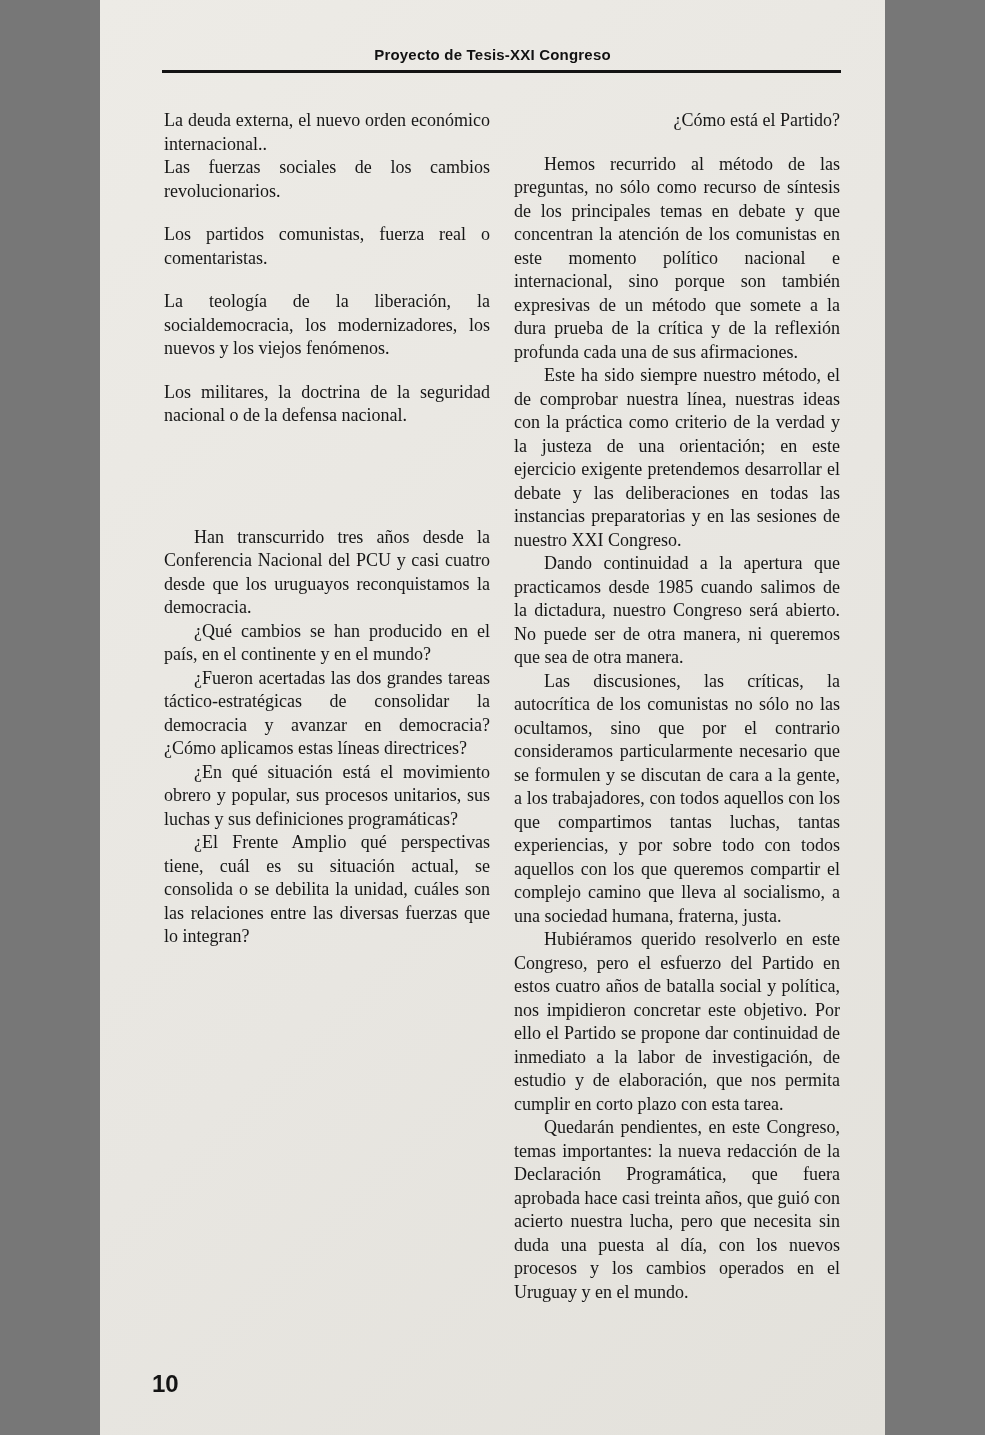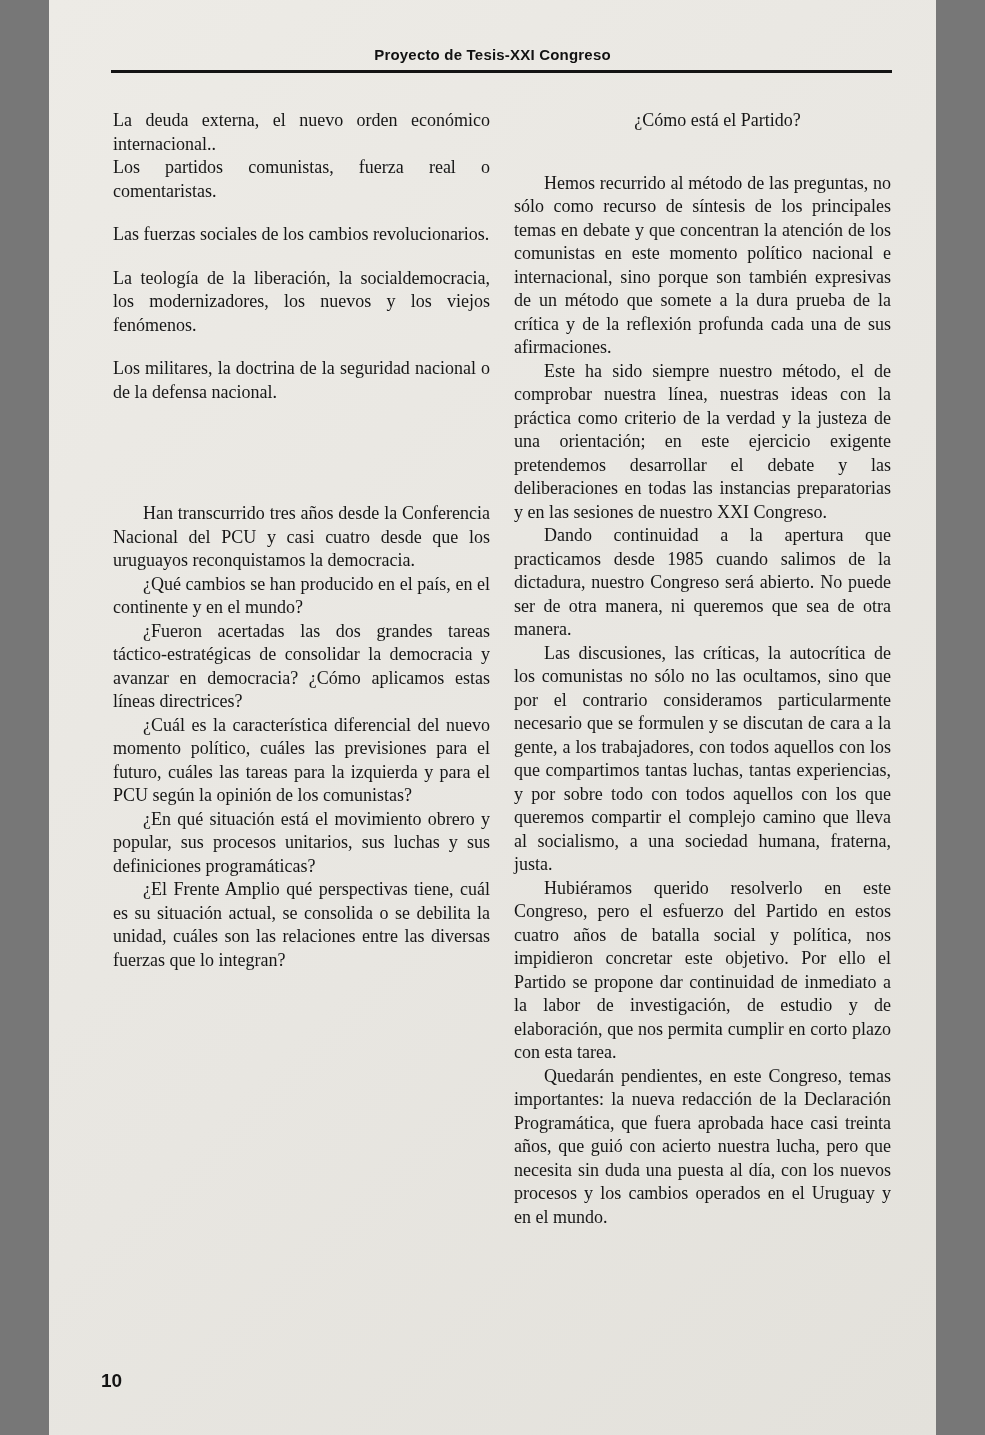--- a/index.html
+++ b/index.html
@@ -1,19 +1,19 @@
 <!DOCTYPE html>
 <html lang="es"><head>
 <meta charset="utf-8">
 <style>
   * { margin: 0; padding: 0; box-sizing: border-box; }
   html, body { background: #777; }
   .page {
     position: relative;
-    width: 887px;
+    width: 785px;
     height: 1435px;
     margin: 0 auto;
     background: linear-gradient(135deg, #edebe6 0%, #e8e6e1 55%, #e3e1db 100%);
     color: #161616;
     font-family: "Liberation Serif", serif;
     overflow: hidden;
   }
   .page-header { padding-top: 46px; }
   .header-title {
     text-align: center;
@@ -44,57 +44,56 @@
   .item { margin-bottom: 20px; }
   .item.tight { margin-bottom: 0; }
   .item.pre-sub { margin-bottom: 8px; }
   .para-block { margin-top: 98px; }
   .para { text-indent: 30px; }
   .section-heading {
     font-size: 18px;
     font-weight: normal;
     line-height: 23.5px;
     text-indent: 30px;
-    text-align: center;
-    margin-bottom: 39px;
+    text-align: right;
+    margin-bottom: 20px;
   }
   .page-number {
     position: absolute;
     left: 52px;
     top: 1370px;
     font-family: "Liberation Sans", sans-serif;
     font-weight: bold;
-    font-size: 19px;
+    font-size: 24px;
     color: #141414;
   }
 </style>
 </head>
 <body>
 
 <div class="page">
 
   <header class="page-header">
     <div class="header-title">Proyecto de Tesis-XXI Congreso</div>
     <div class="header-rule"></div>
   </header>
 
   <div class="columns">
 
     <div class="col">
       <p class="item tight">La deuda externa, el nuevo orden económico internacional..</p>
+      <p class="item">Las fuerzas sociales de los cambios revolucionarios.</p>
       <p class="item">Los partidos comunistas, fuerza real o comentaristas.</p>
-      <p class="item">Las fuerzas sociales de los cambios revolucionarios.</p>
       <p class="item">La teología de la liberación, la socialdemocracia, los modernizadores, los nuevos y los viejos fenómenos.</p>
       <p class="item pre-sub">Los militares, la doctrina de la seguridad nacional o de la defensa nacional.</p>
 
       <div class="para-block">
         <p class="para">Han transcurrido tres años desde la Conferencia Nacional del PCU y casi cuatro desde que los uruguayos reconquistamos la democracia.</p>
         <p class="para">¿Qué cambios se han producido en el país, en el continente y en el mundo?</p>
         <p class="para">¿Fueron acertadas las dos grandes tareas táctico-estratégicas de consolidar la democracia y avanzar en democracia? ¿Cómo aplicamos estas líneas directrices?</p>
-        <p class="para">¿Cuál es la característica diferencial del nuevo momento político, cuáles las previsiones para el futuro, cuáles las tareas para la izquierda y para el PCU según la opinión de los comunistas?</p>
         <p class="para">¿En qué situación está el movimiento obrero y popular, sus procesos unitarios, sus luchas y sus definiciones programáticas?</p>
         <p class="para">¿El Frente Amplio qué perspectivas tiene, cuál es su situación actual, se consolida o se debilita la unidad, cuáles son las relaciones entre las diversas fuerzas que lo integran?</p>
       </div>
     </div>
 
     <div class="col">
       <h2 class="section-heading">¿Cómo está el Partido?</h2>
       <p class="para">Hemos recurrido al método de las preguntas, no sólo como recurso de síntesis de los principales temas en debate y que concentran la atención de los comunistas en este momento político nacional e internacional, sino porque son también expresivas de un método que somete a la dura prueba de la crítica y de la reflexión profunda cada una de sus afirmaciones.</p>
       <p class="para">Este ha sido siempre nuestro método, el de comprobar nuestra línea, nuestras ideas con la práctica como criterio de la verdad y la justeza de una orientación; en este ejercicio exigente pretendemos desarrollar el debate y las deliberaciones en todas las instancias preparatorias y en las sesiones de nuestro XXI Congreso.</p>
       <p class="para">Dando continuidad a la apertura que practicamos desde 1985 cuando salimos de la dictadura, nuestro Congreso será abierto. No puede ser de otra manera, ni queremos que sea de otra manera.</p>

